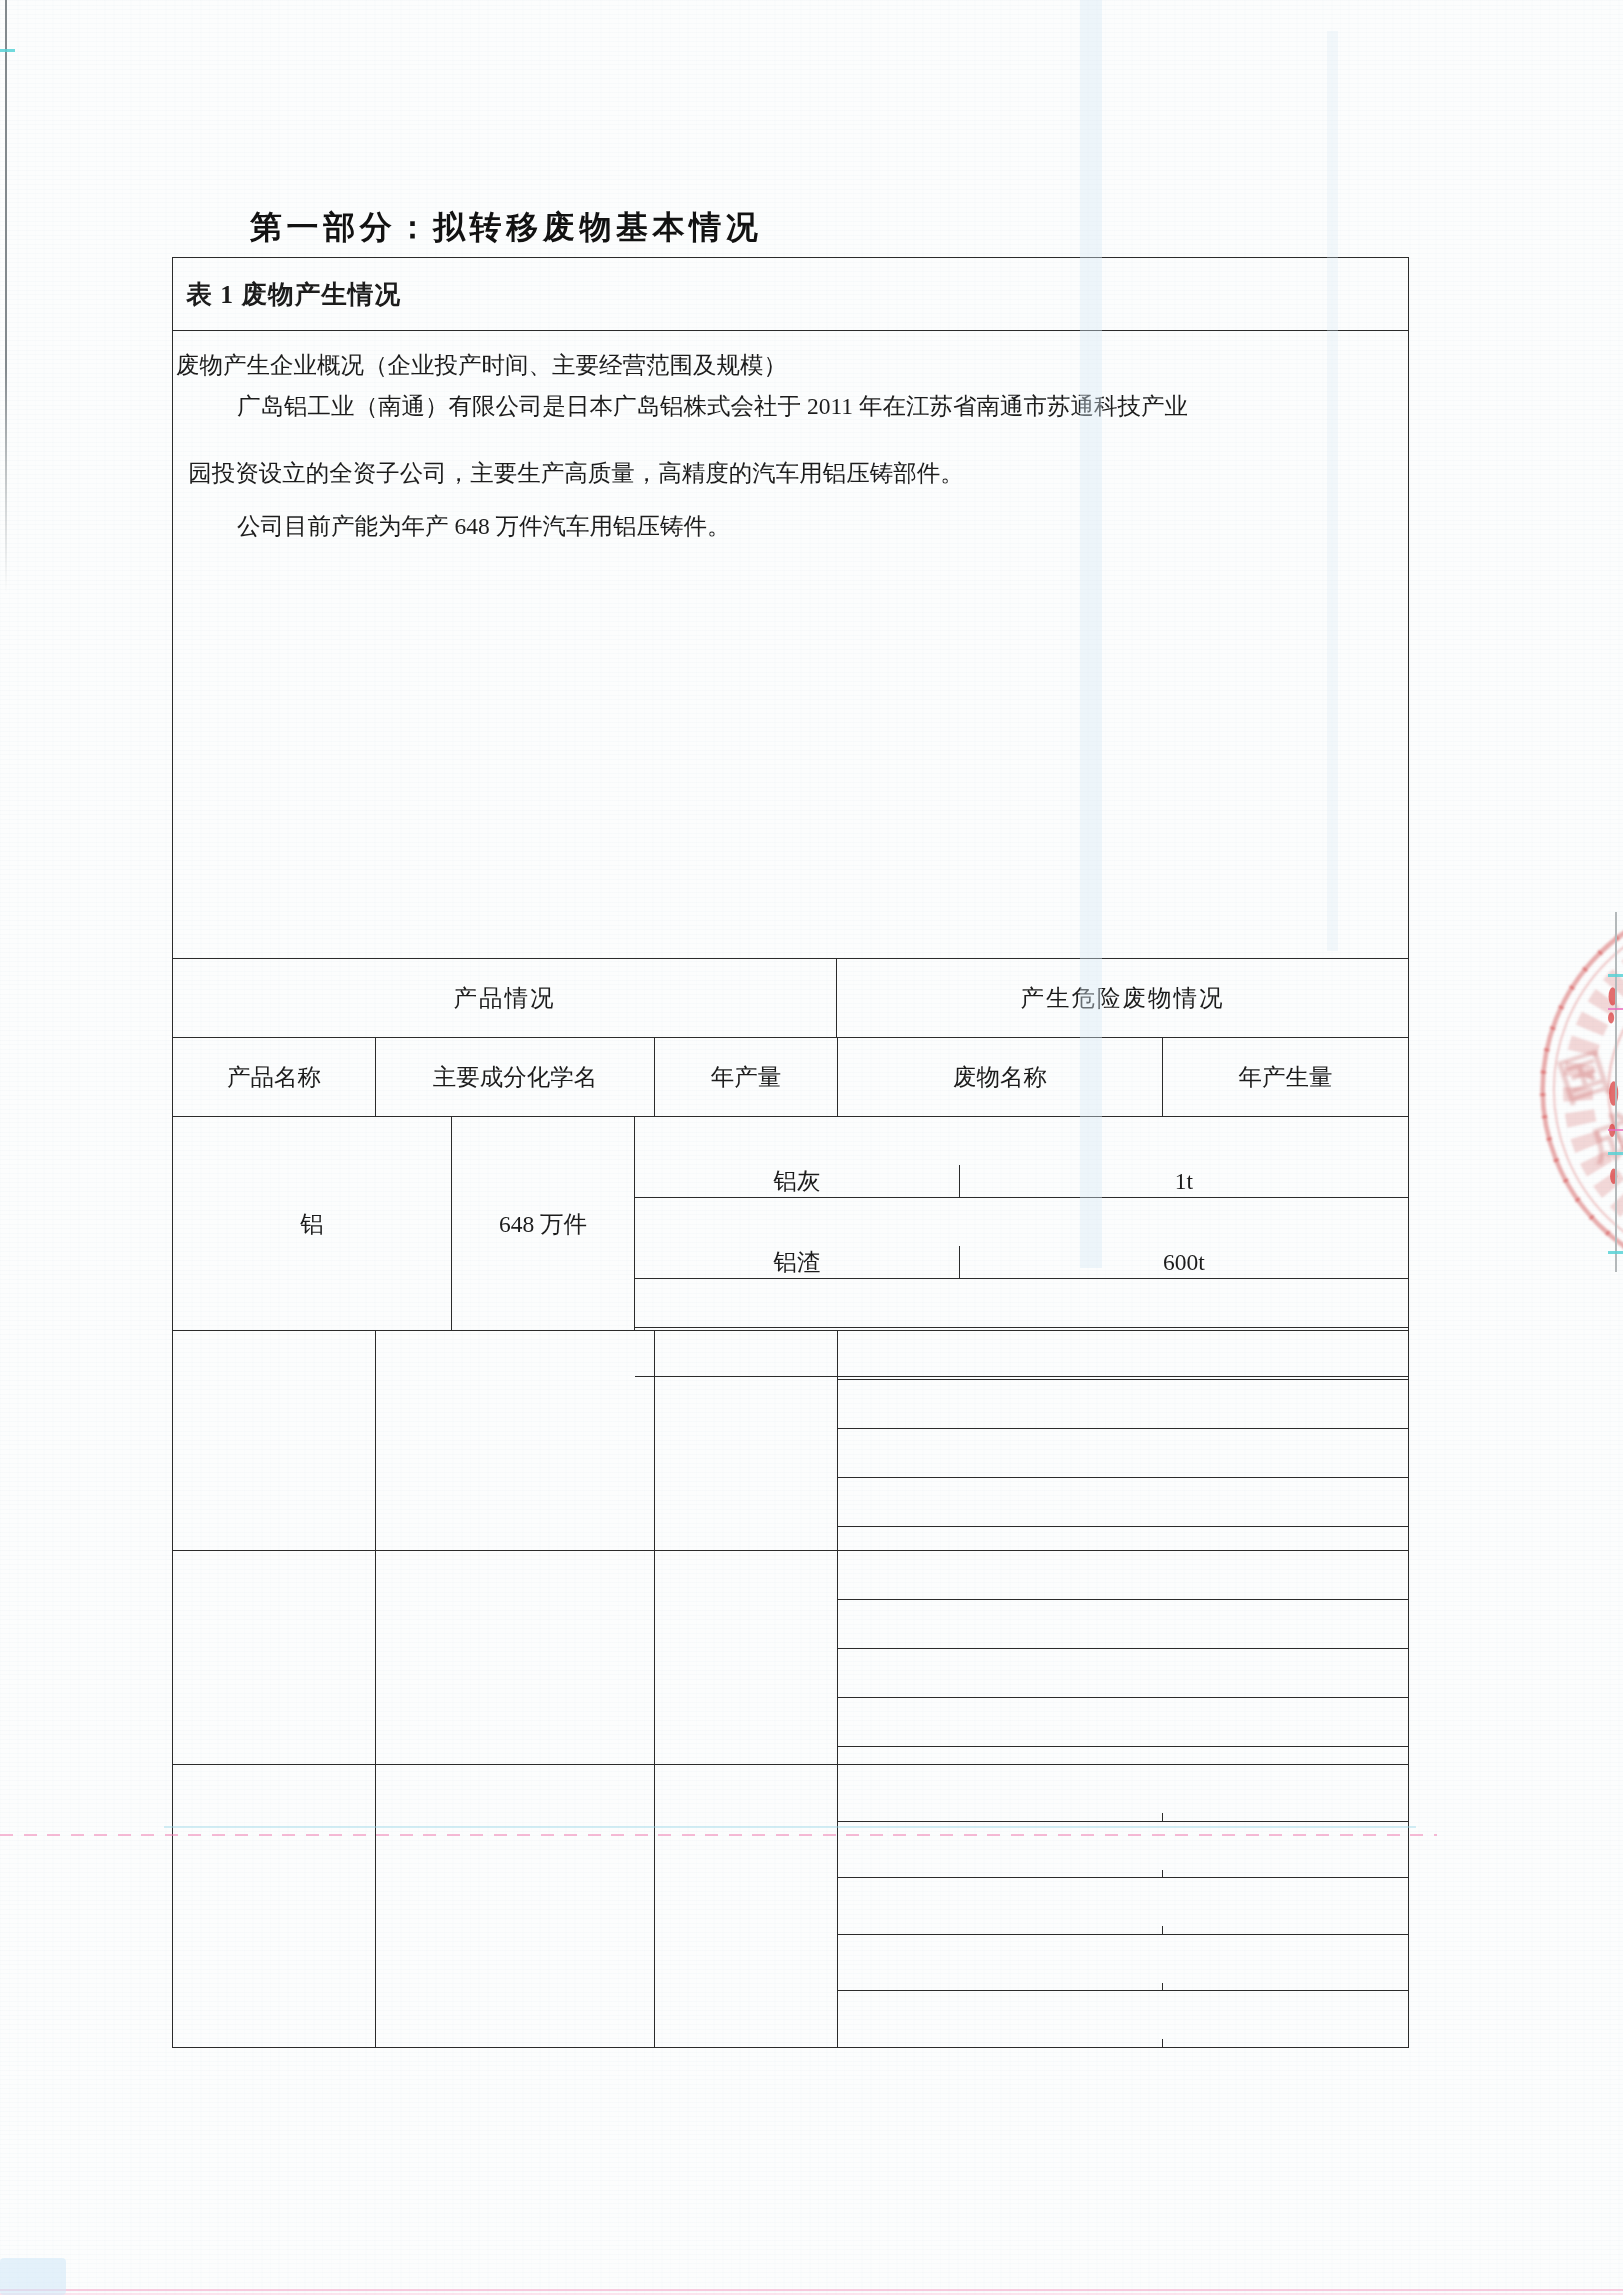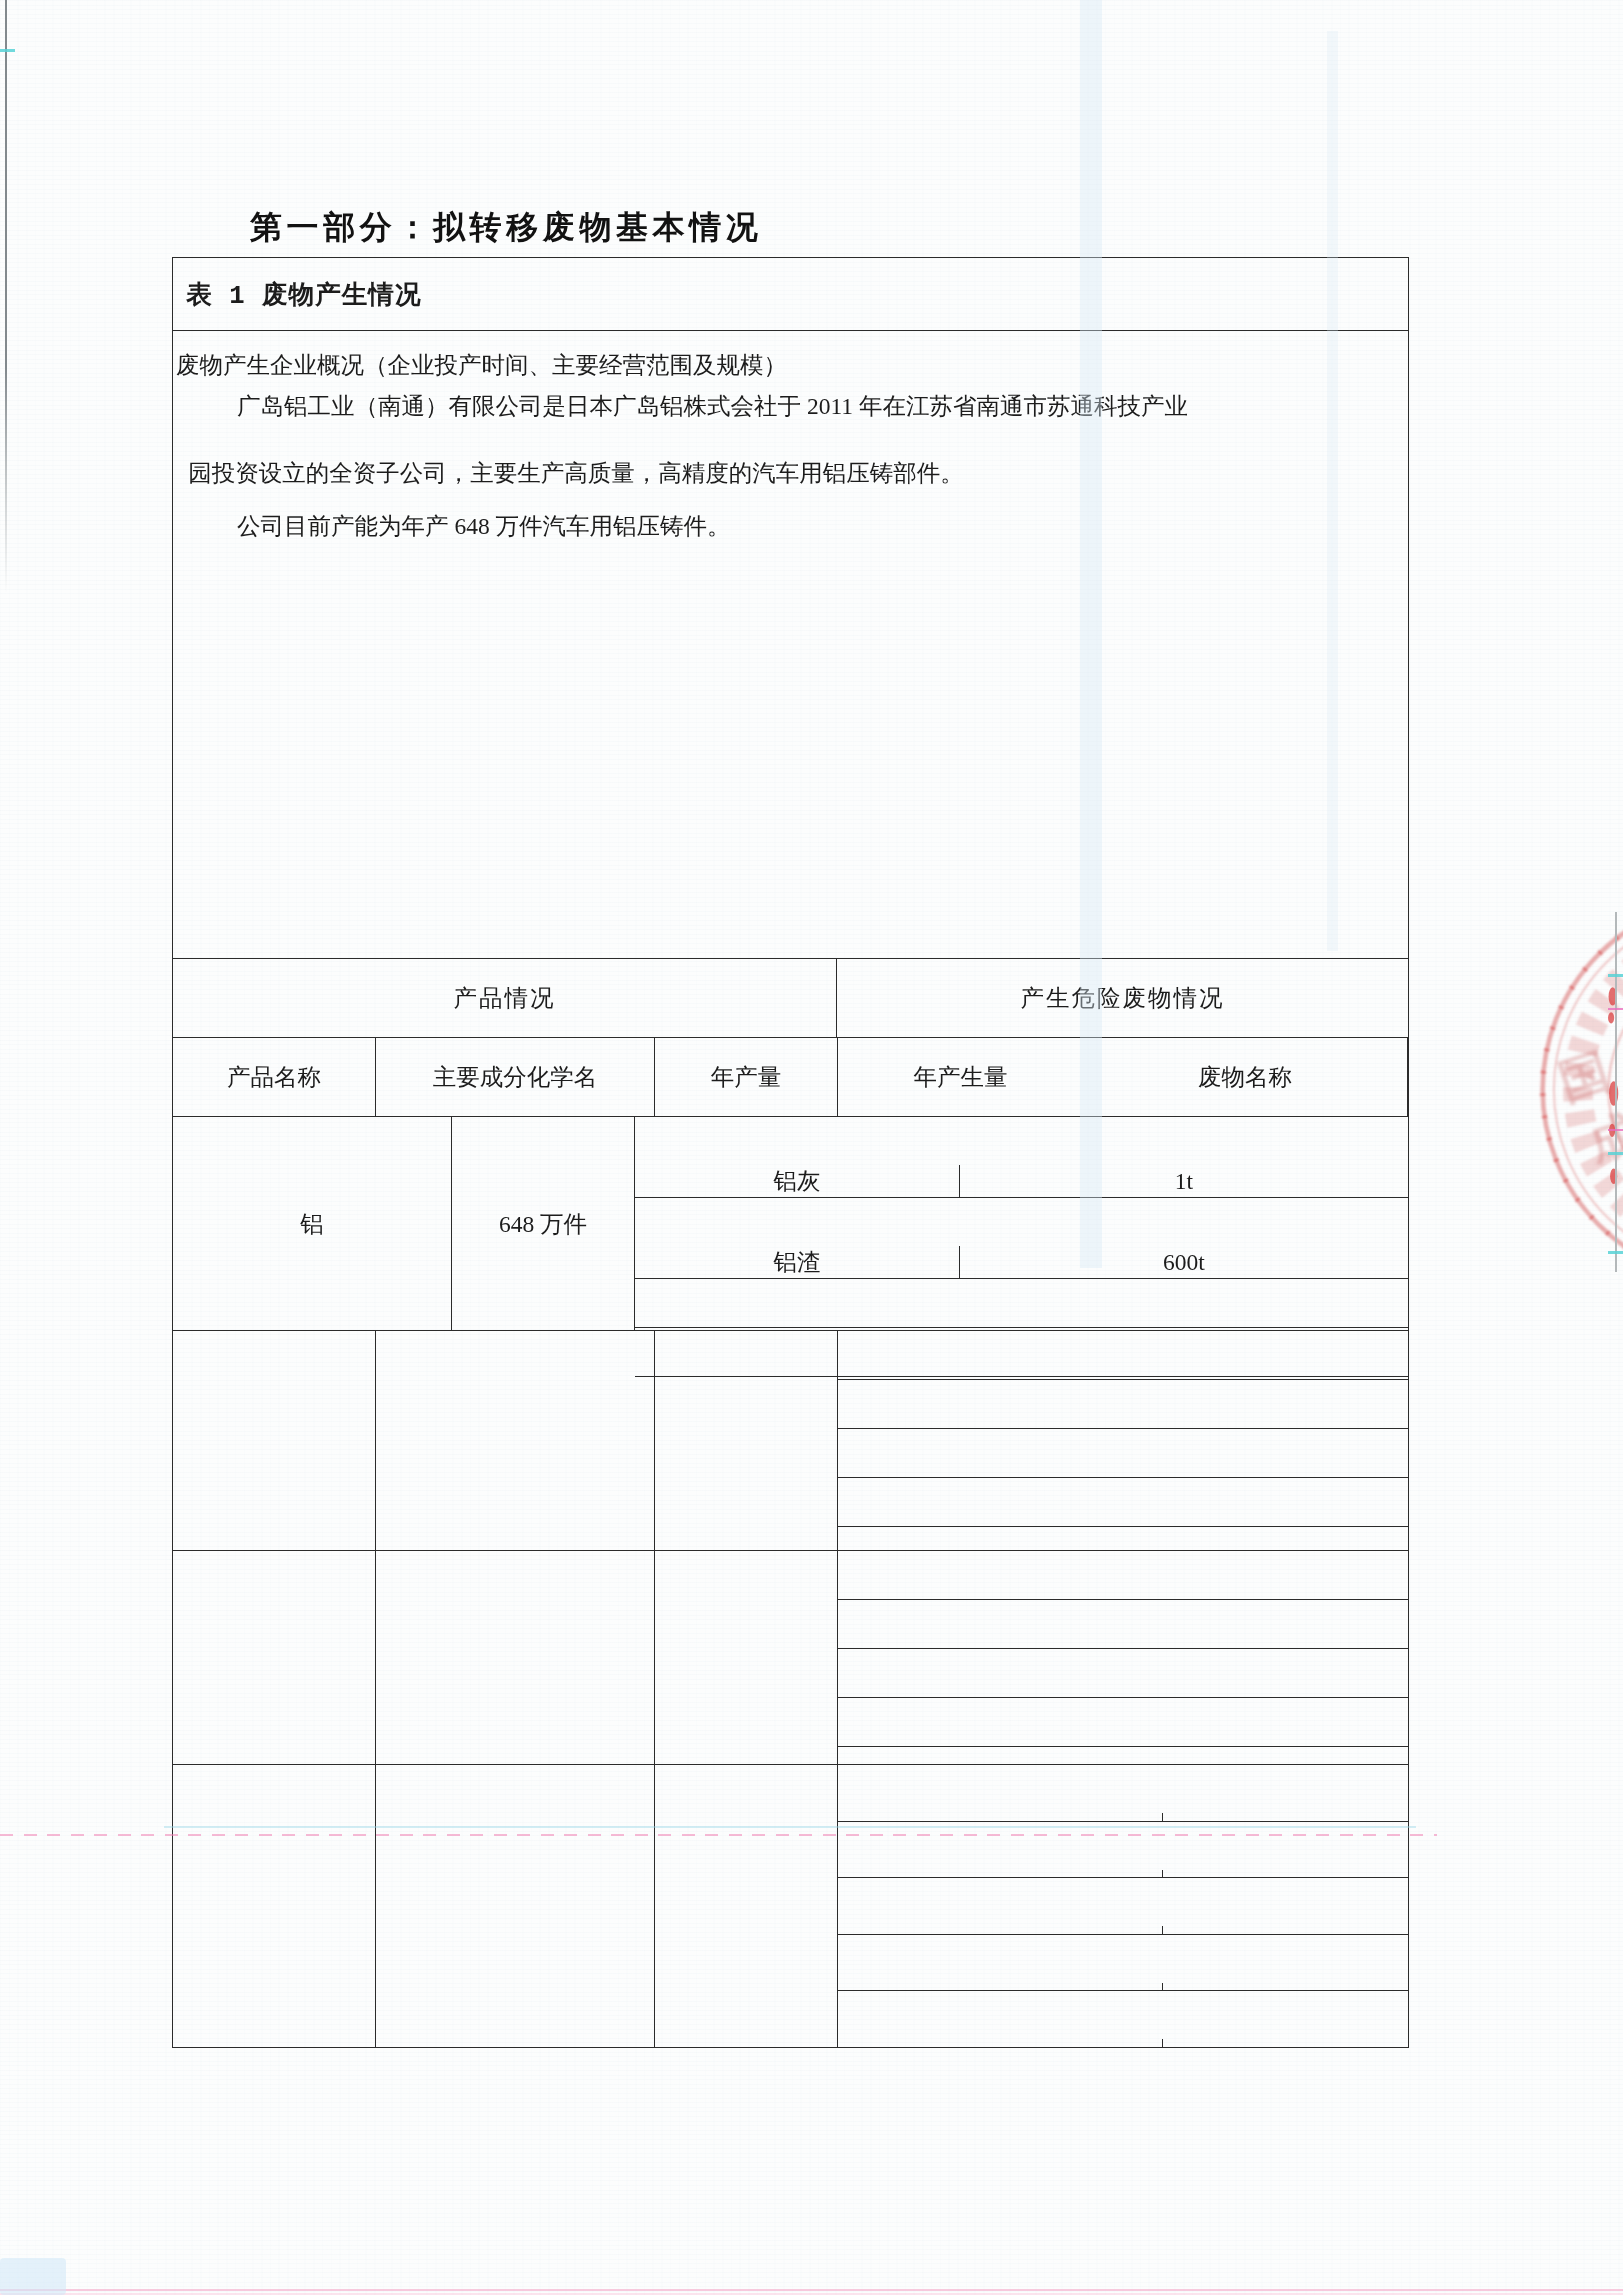--- a/index.html
+++ b/index.html
@@ -33,21 +33,21 @@
   .waste-table{
     position:absolute;left:172px;top:257px;width:1237px;height:1791px;
     border:1.5px solid var(--bd);
     box-sizing:border-box;
     display:flex;flex-direction:column;
     font-size:23.5px;
   }
   .caption-row{
     height:73px;box-sizing:border-box;border-bottom:1.5px solid var(--bd);
     display:flex;align-items:center;padding-left:13.3px;
-    font-family:Liberation Mono, monospace;
+    font-family:Liberation Serif, serif;
     font-weight:bold;font-size:25.6px;letter-spacing:1px;
   }
   .overview-row{
     height:628px;box-sizing:border-box;border-bottom:1.5px solid var(--bd);
     position:relative;
   }
   .overview-label{position:absolute;left:3px;top:18.4px;white-space:nowrap;}
   .ov-line{position:absolute;white-space:nowrap;}
   .section-row{
     height:75px;box-sizing:border-box;border-bottom:1.5px solid var(--bd);
@@ -129,22 +129,22 @@
 
   <div class="ghead-row">
     <div class="ghead-cell ghead-products">产品情况</div>
     <div class="ghead-cell ghead-wastes">产生危险废物情况</div>
   </div>
 
   <div class="colhead-row">
     <div class="cell c1">产品名称</div>
     <div class="cell c2">主要成分化学名</div>
     <div class="cell c3">年产量</div>
+    <div class="cell c4">废物名称</div>
     <div class="cell c5">年产生量</div>
-    <div class="cell c4">废物名称</div>
   </div>
 
   <div class="data-area" id="data-area">
       <div class="block b0">
         <div class="cell c2">铝</div>
         <div class="cell c3">648 万件</div>
         <div class="waste-col">
           <div class="waste-row">
             <div class="cell c4">铝灰</div>
             <div class="cell c5">1t</div>

